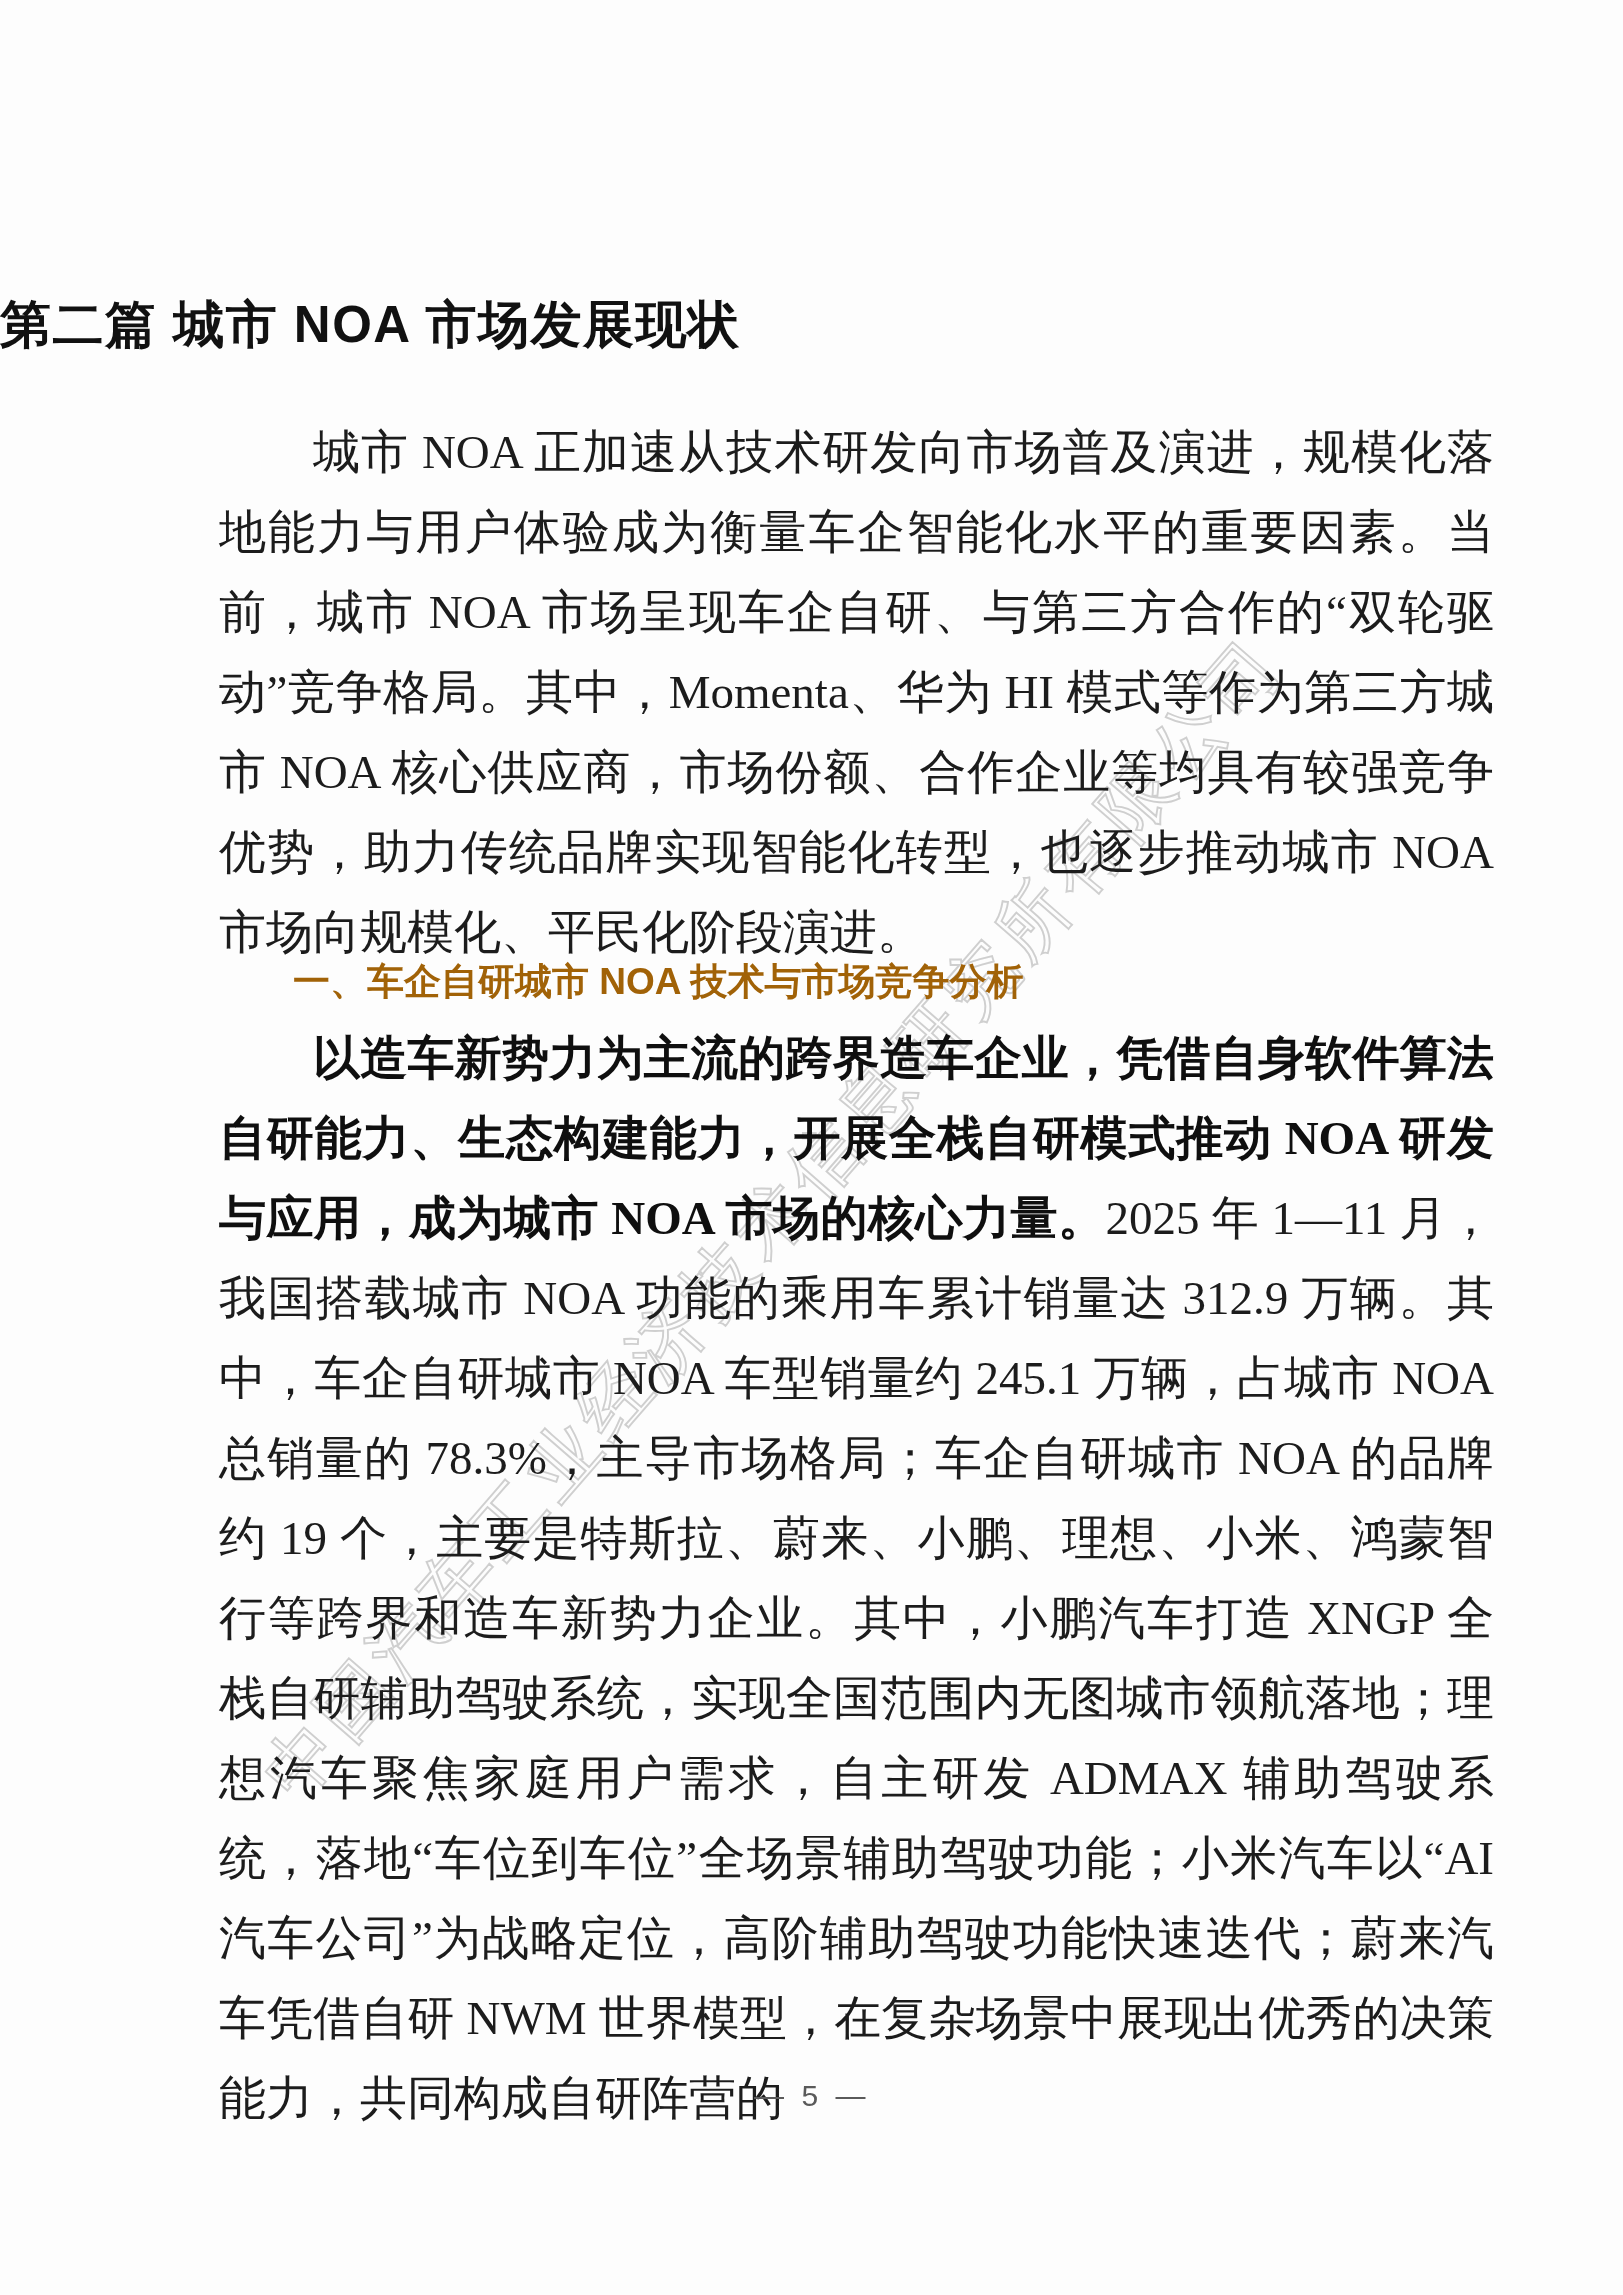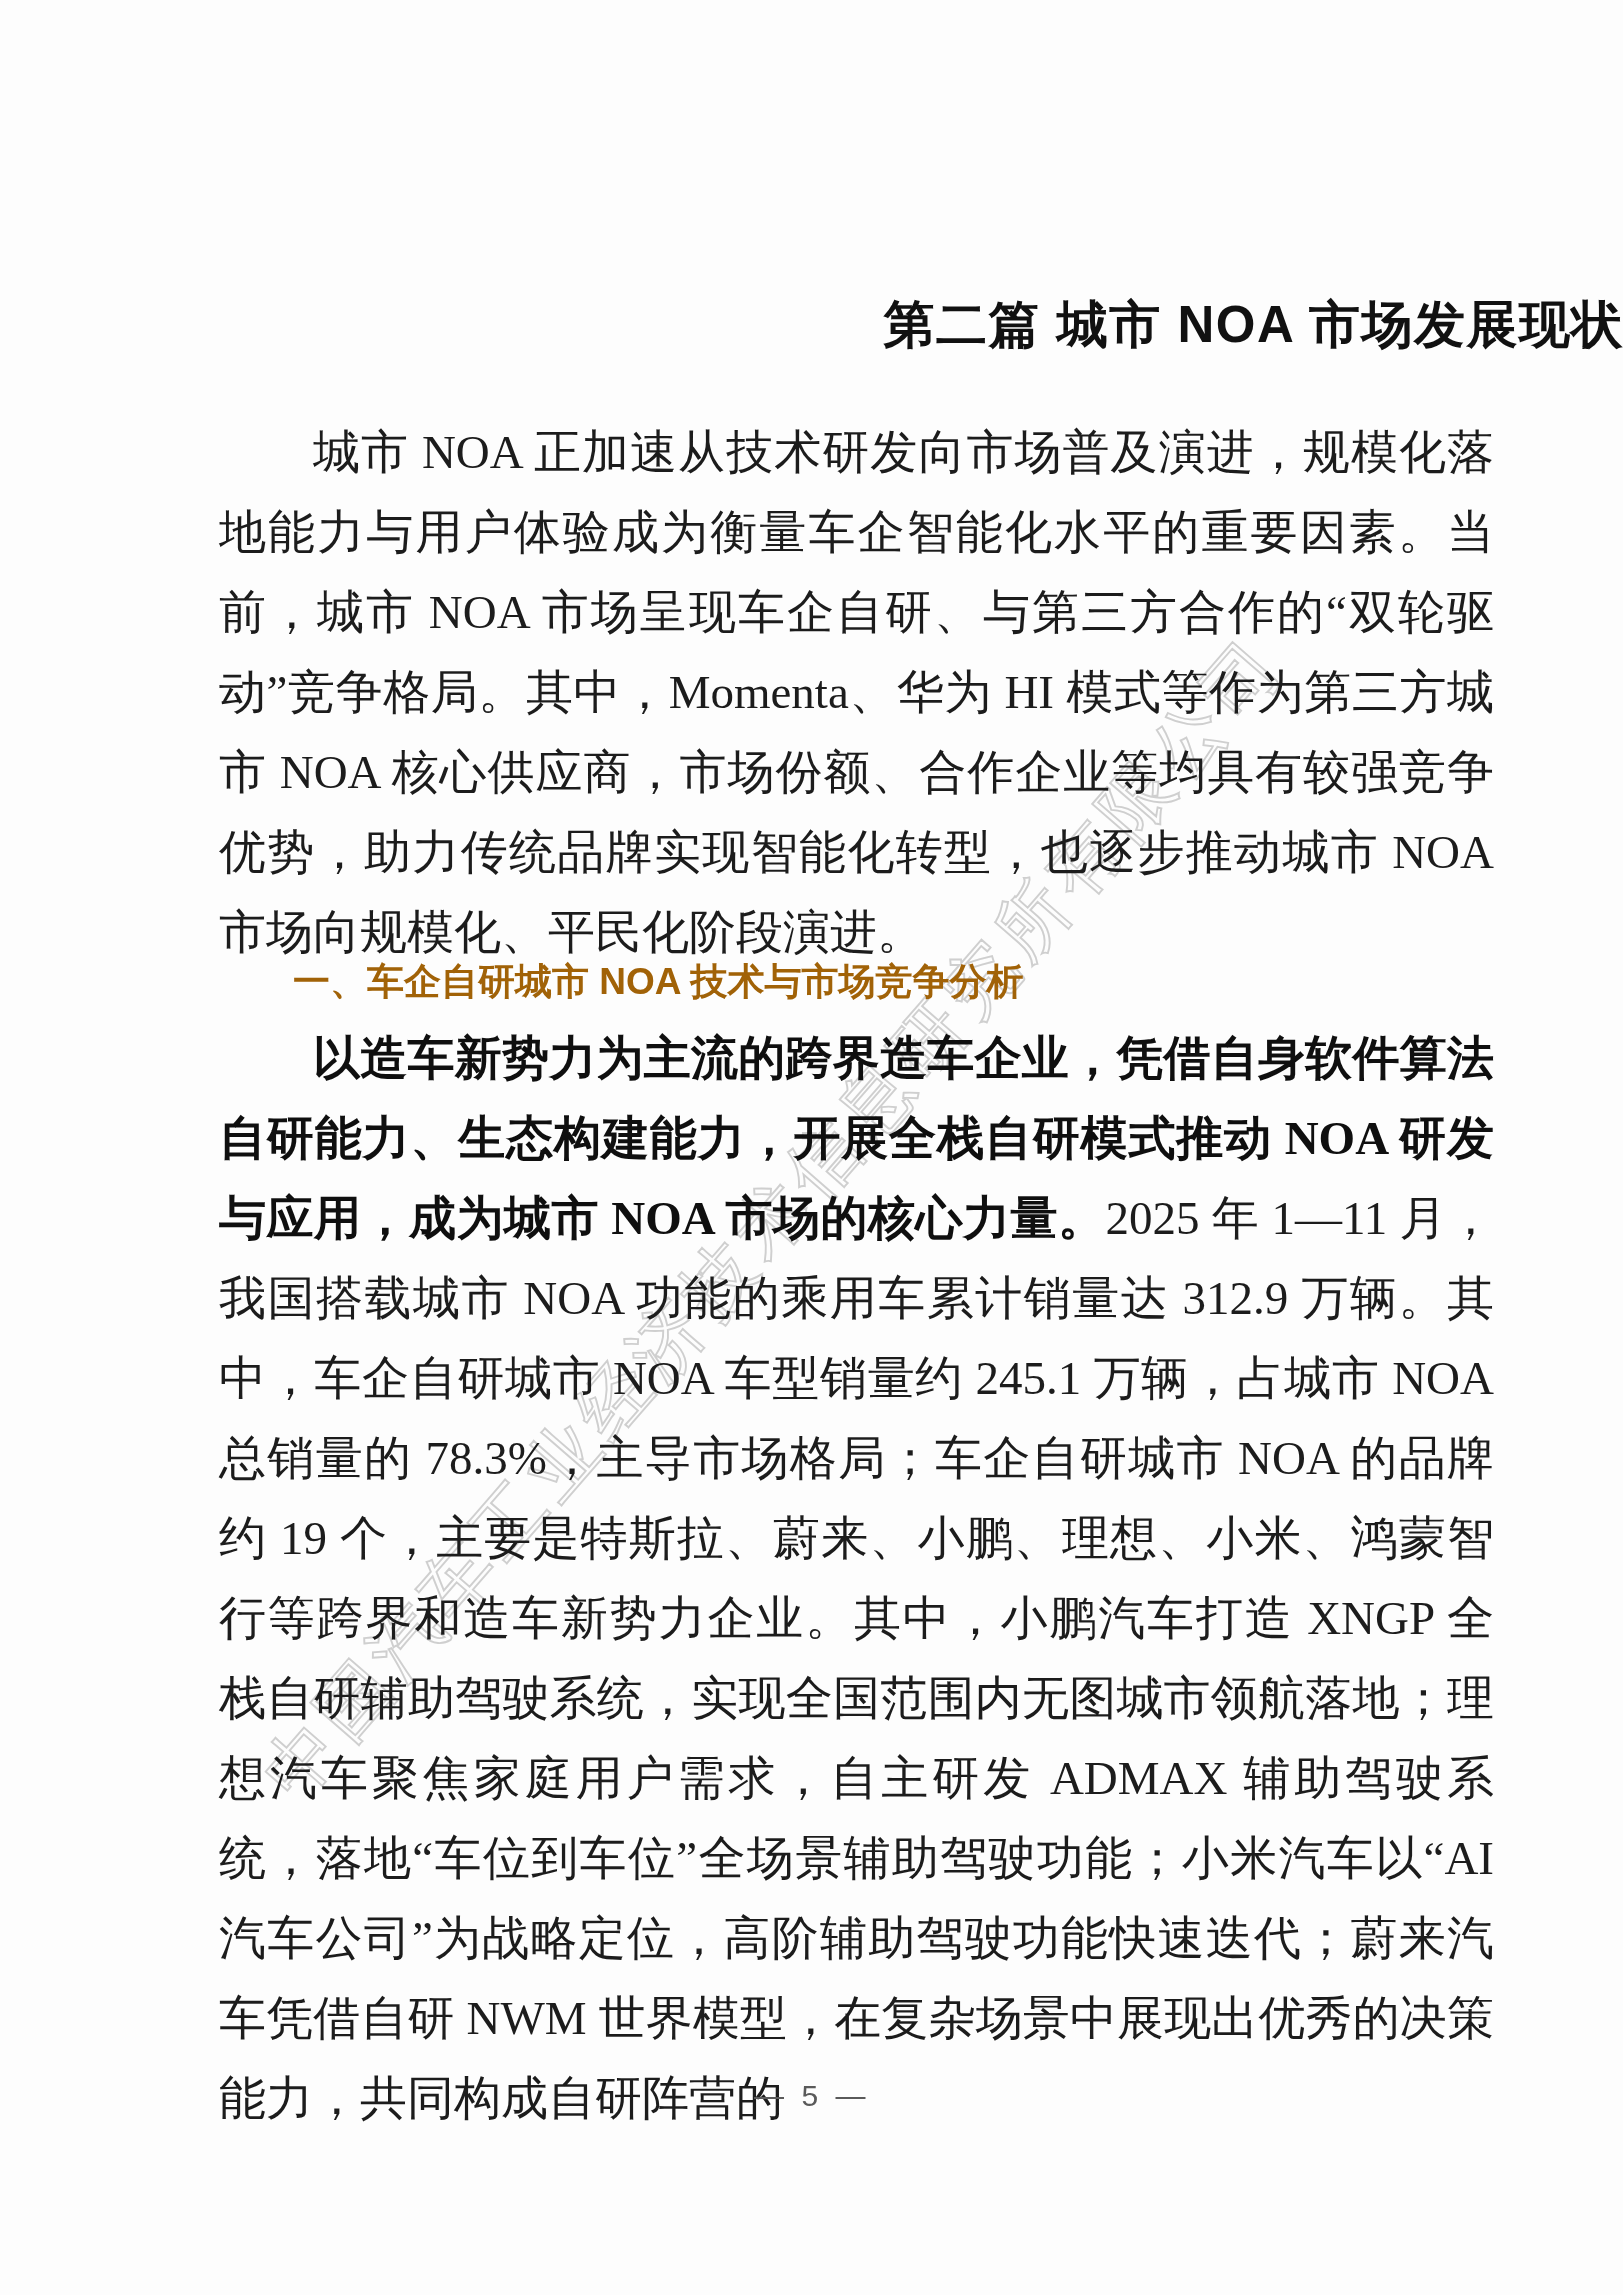--- a/index.html
+++ b/index.html
@@ -26,21 +26,21 @@
     letter-spacing:7.5px;
     color:rgba(150,150,150,0.40);
     -webkit-text-fill-color:rgba(255,255,255,0.02);
     -webkit-text-stroke:1.9px rgba(150,150,150,0.45);
     pointer-events:none;
   }
   .doc-title{
     position:absolute;
     left:0;right:0;
     top:287px;
-    text-align:right;
+    text-align:left;
     font-family:"Liberation Sans","DejaVu Sans",sans-serif;
     font-weight:bold;
     font-size:51px;
     line-height:75px;
     color:#111;
     letter-spacing:1.5px;
   }
   .body-text{
     position:absolute;
     left:219px;

